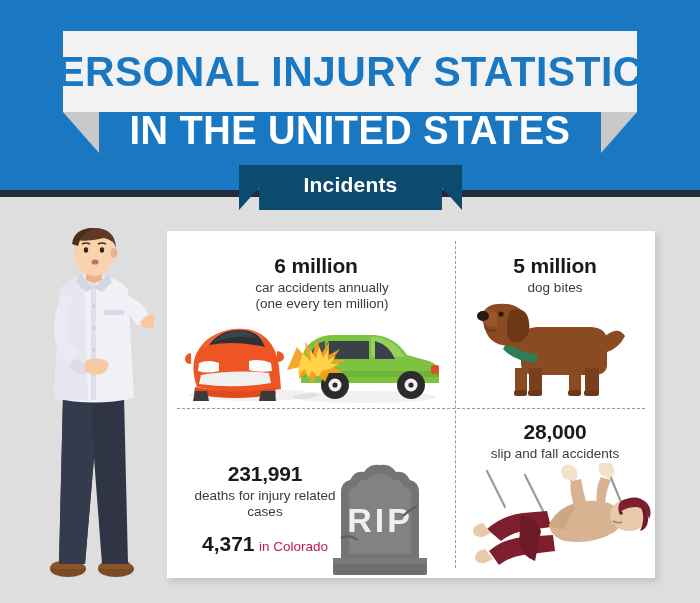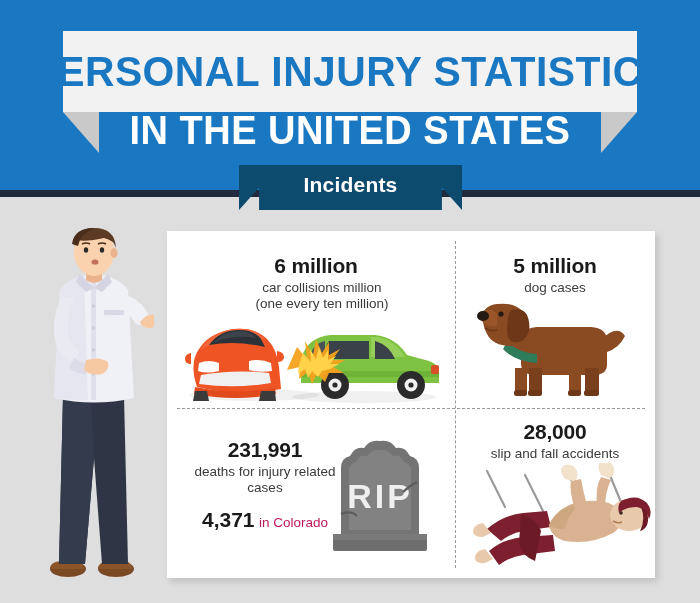--- a/index.html
+++ b/index.html
@@ -81,21 +81,21 @@
     border-left:1px dashed #9a9a9a;
   }
   .divider-h {
     position:absolute; left:177px; top:408px; width:468px; height:0;
     border-top:1px dashed #9a9a9a;
   }
 
   .cell { position:absolute; }
   .cell-tl { left:167px; top:231px; width:288px; height:177px; }
   .cell-tr { left:455px; top:231px; width:200px; height:177px; }
-  .cell-bl { left:167px; top:408px; width:288px; height:170px;text-decoration:underline; }
+  .cell-bl { left:167px; top:432px; width:288px; height:170px;text-decoration:underline; }
   .cell-br { left:455px; top:408px; width:200px; height:170px; }
 
   .stat-big {
     text-align:center; color:#1a1a1a;
     font-size:21px; font-weight:bold; letter-spacing:-0.2px;
   }
   .stat-sub {
     text-align:center; color:#3b3b3b;
     font-size:13.5px; line-height:16px;
   }
@@ -205,21 +205,21 @@
   </div>
 
   <div class="panel"></div>
   <div class="divider-v"></div>
   <div class="divider-h"></div>
 
   <div class="cell cell-tl">
     <div class="tl-text">
       <div class="stat-big">6 million</div>
       <div class="stat-sub">
-        <div>car collisions million</div>
+        <div>car accidents annually</div>
         <div>(one every ten million)</div>
       </div>
     </div>
     <div class="illus ill-cars">
       <svg width="265" height="95" viewBox="0 0 265 95">
 
         <ellipse cx="75" cy="86" rx="65" ry="6" fill="rgba(0,0,0,0.06)"></ellipse>
         <ellipse cx="185" cy="88" rx="72" ry="6" fill="rgba(0,0,0,0.06)"></ellipse>
 
         <g>
@@ -269,21 +269,21 @@
           <path d="M16 82 l12 0 l2 10 l-16 0 z" fill="#3b3b3b"></path>
           <path d="M82 82 l14 0 l1 10 l-17 0 z" fill="#3b3b3b"></path>
         </g>
       </svg>
     </div>
   </div>
 
   <div class="cell cell-tr">
     <div class="tr-text">
       <div class="stat-big">5 million</div>
-      <div class="stat-sub">dog cases</div>
+      <div class="stat-sub">dog bites</div>
     </div>
     <div class="illus ill-dog">
       <svg width="160" height="105" viewBox="0 0 160 105">
 
         <path d="M124 44 q16 -16 24 -4 q-6 12 -18 16 z" fill="#8a4a22"></path>
 
         <path d="M44 44 q0 -12 16 -13 l54 0 q16 1 16 14 l0 24 q0 10 -14 10 l-58 0 q-14 0 -14 -12 z" fill="#8a4a22"></path>
 
         <path d="M108 72 l14 0 l0 26 l-14 0 z" fill="#7a3f1c"></path>
         <path d="M92 72 l12 0 l0 26 l-12 0 z" fill="#8a4a22"></path>

